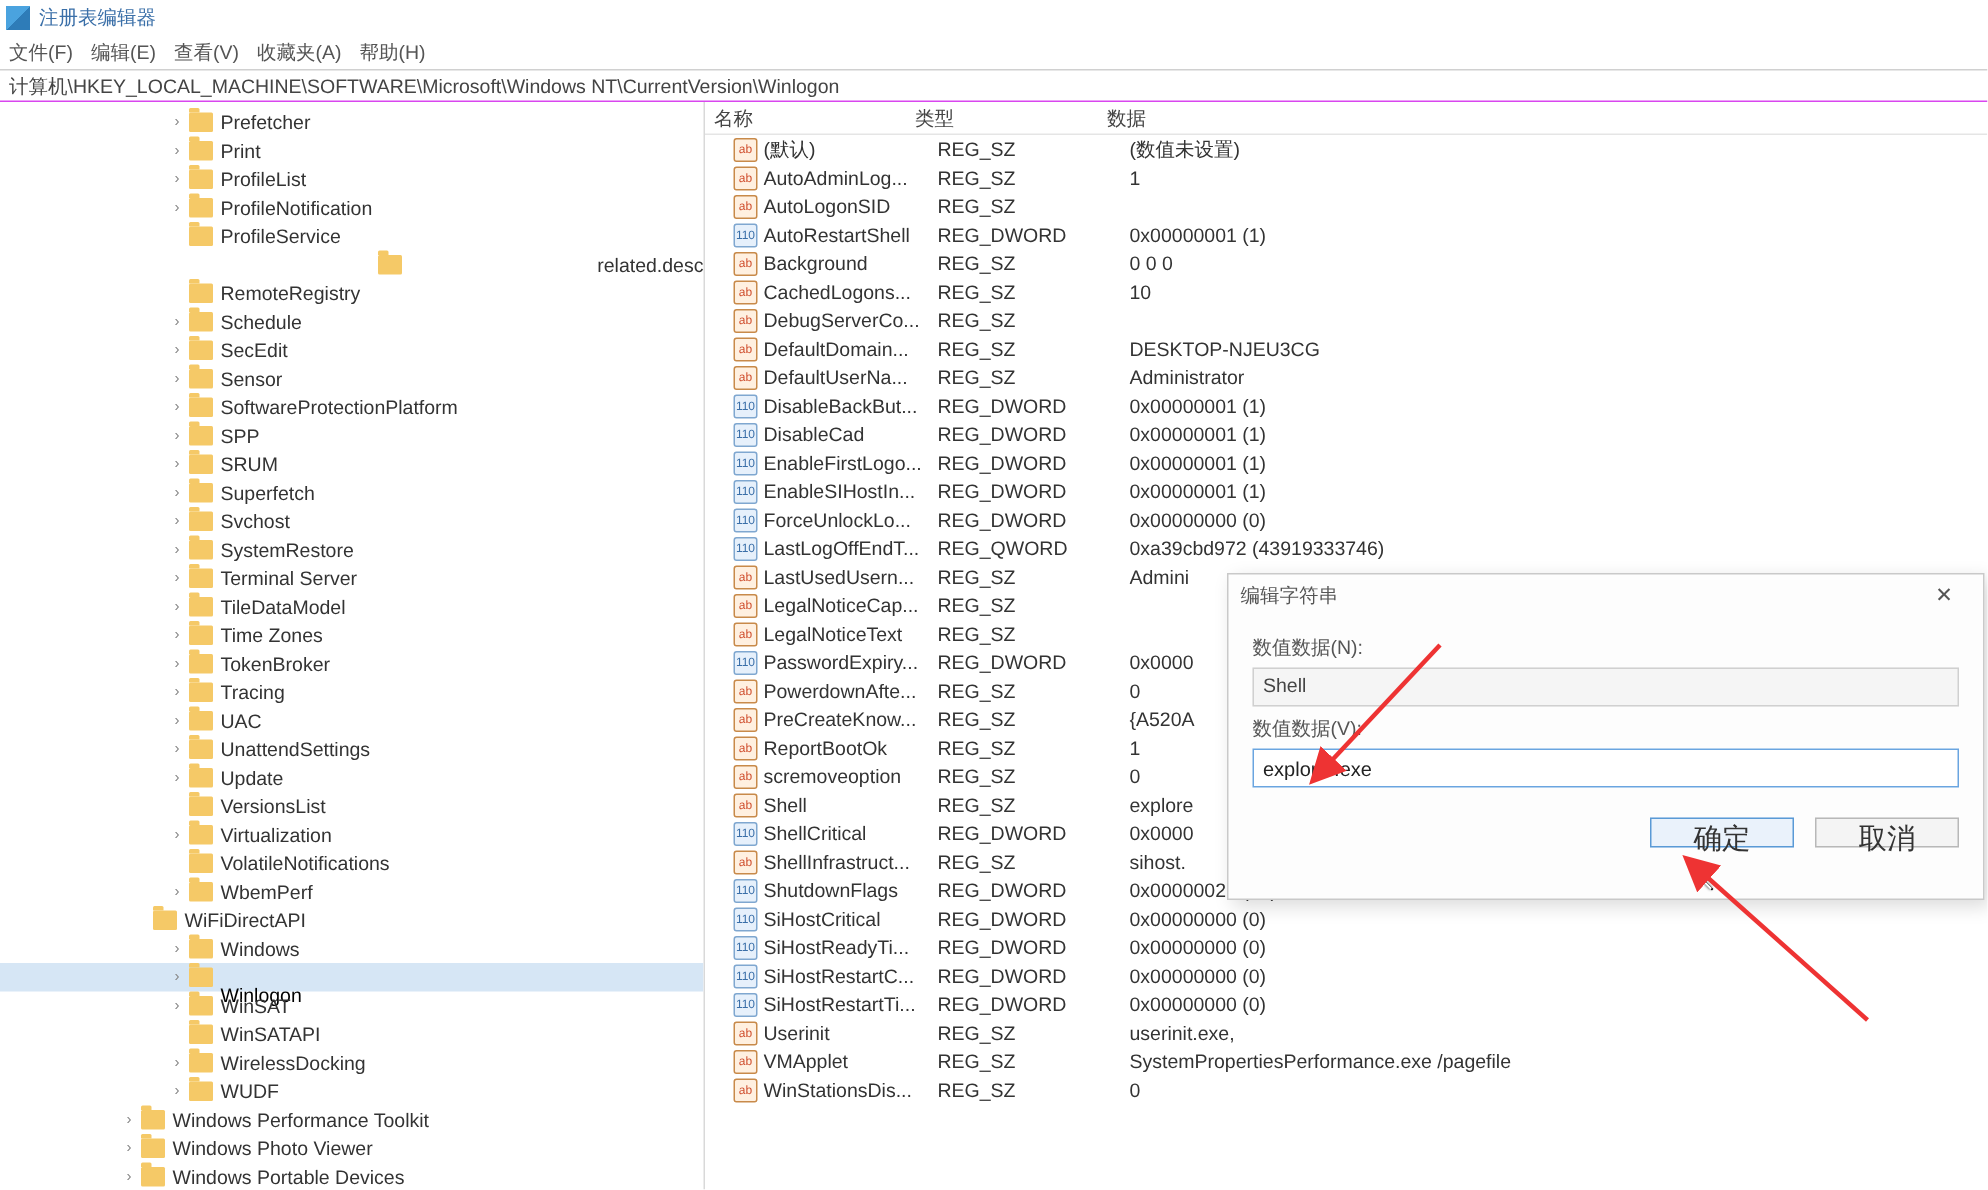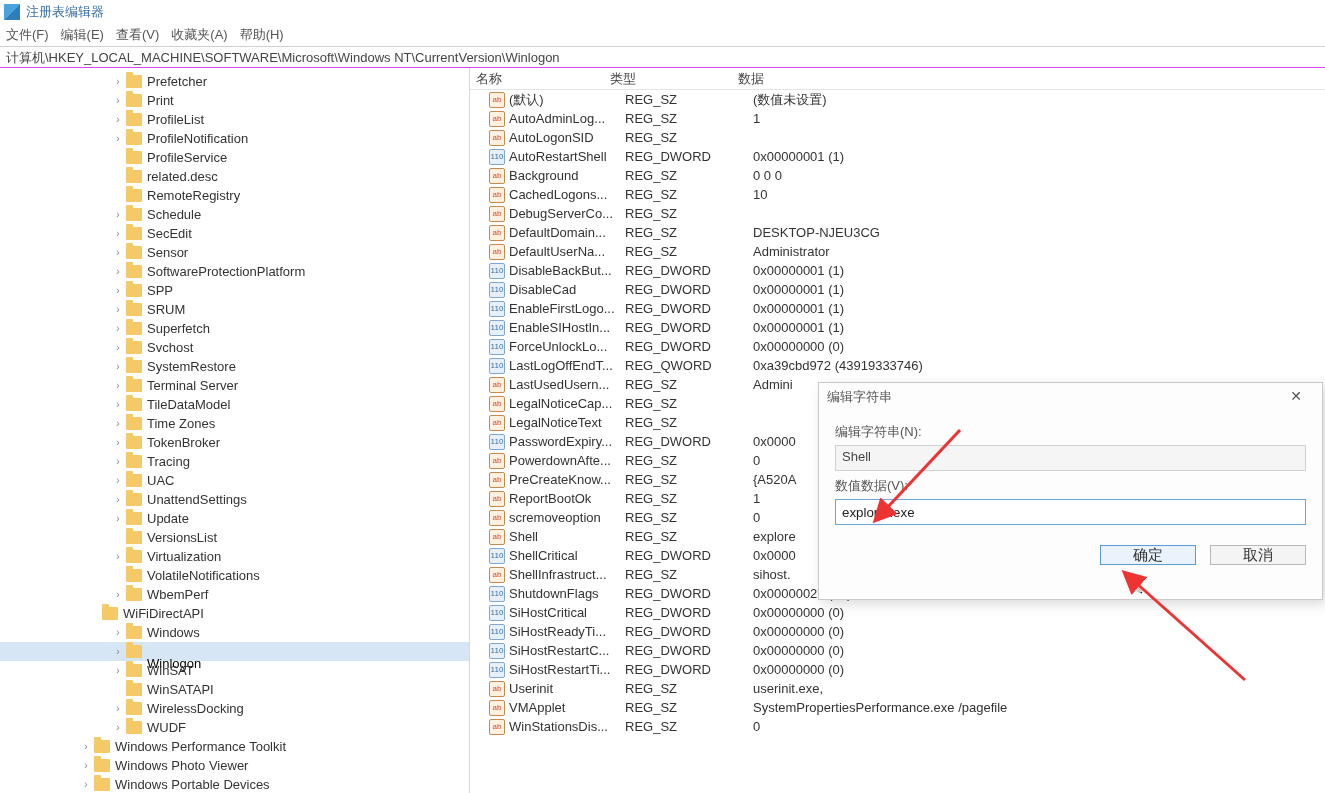--- a/index.html
+++ b/index.html
@@ -182,21 +182,21 @@
     display: flex;
     justify-content: flex-end;
     gap: 14px;
     margin-top: 20px;
   }
   .dlg-btn {
     width: 96px; height: 20px;
     border: 1px solid #b8b8b8;
     background: #f4f4f4;
     color: #333;
-    font-size: 15px;
+    font-size: 19px;
   }
   .dlg-btn.primary {
     border: 1px solid #5a9ad6;
     background: #eaf2fb;
   }
   
   .arrow {
     position: absolute;
     pointer-events: none;
   }
@@ -251,21 +251,21 @@
       <div class="tree-row" style="padding-left: 112px;">
         <span class="expander">›</span>
         <span class="folder-icon"></span>
         <span class="label">ProfileNotification</span>
       </div>
       <div class="tree-row" style="padding-left: 112px;">
         <span class="expander"></span>
         <span class="folder-icon"></span>
         <span class="label">ProfileService</span>
       </div>
-      <div class="tree-row" style="padding-left: 112px;">
+      <div class="tree-row" style="padding-left: 112px; justify-content: space-between;">
         <span class="expander"></span>
         <span class="folder-icon"></span>
         <span class="label">related.desc</span>
       </div>
       <div class="tree-row" style="padding-left: 112px;">
         <span class="expander"></span>
         <span class="folder-icon"></span>
         <span class="label">RemoteRegistry</span>
       </div>
       <div class="tree-row" style="padding-left: 112px;">
@@ -637,21 +637,21 @@
       </div>
   </div>
 </div>
 
 <div class="dialog">
   <div class="dialog-titlebar">
     <span>编辑字符串</span>
     <div class="dialog-close">✕</div>
   </div>
   <div class="dialog-body">
-    <div class="dlg-label">编辑字符串(N):</div>
+    <div class="dlg-label">数值数据(N):</div>
     <div class="dlg-input-ro">Shell</div>
     <div class="dlg-label">数值数据(V):</div>
     <input class="dlg-input" value="explorer.exe" style="">
     <div class="dlg-buttons">
       <button class="dlg-btn primary">确定</button>
       <button class="dlg-btn">取消</button>
     </div>
   </div>
 </div>
 

